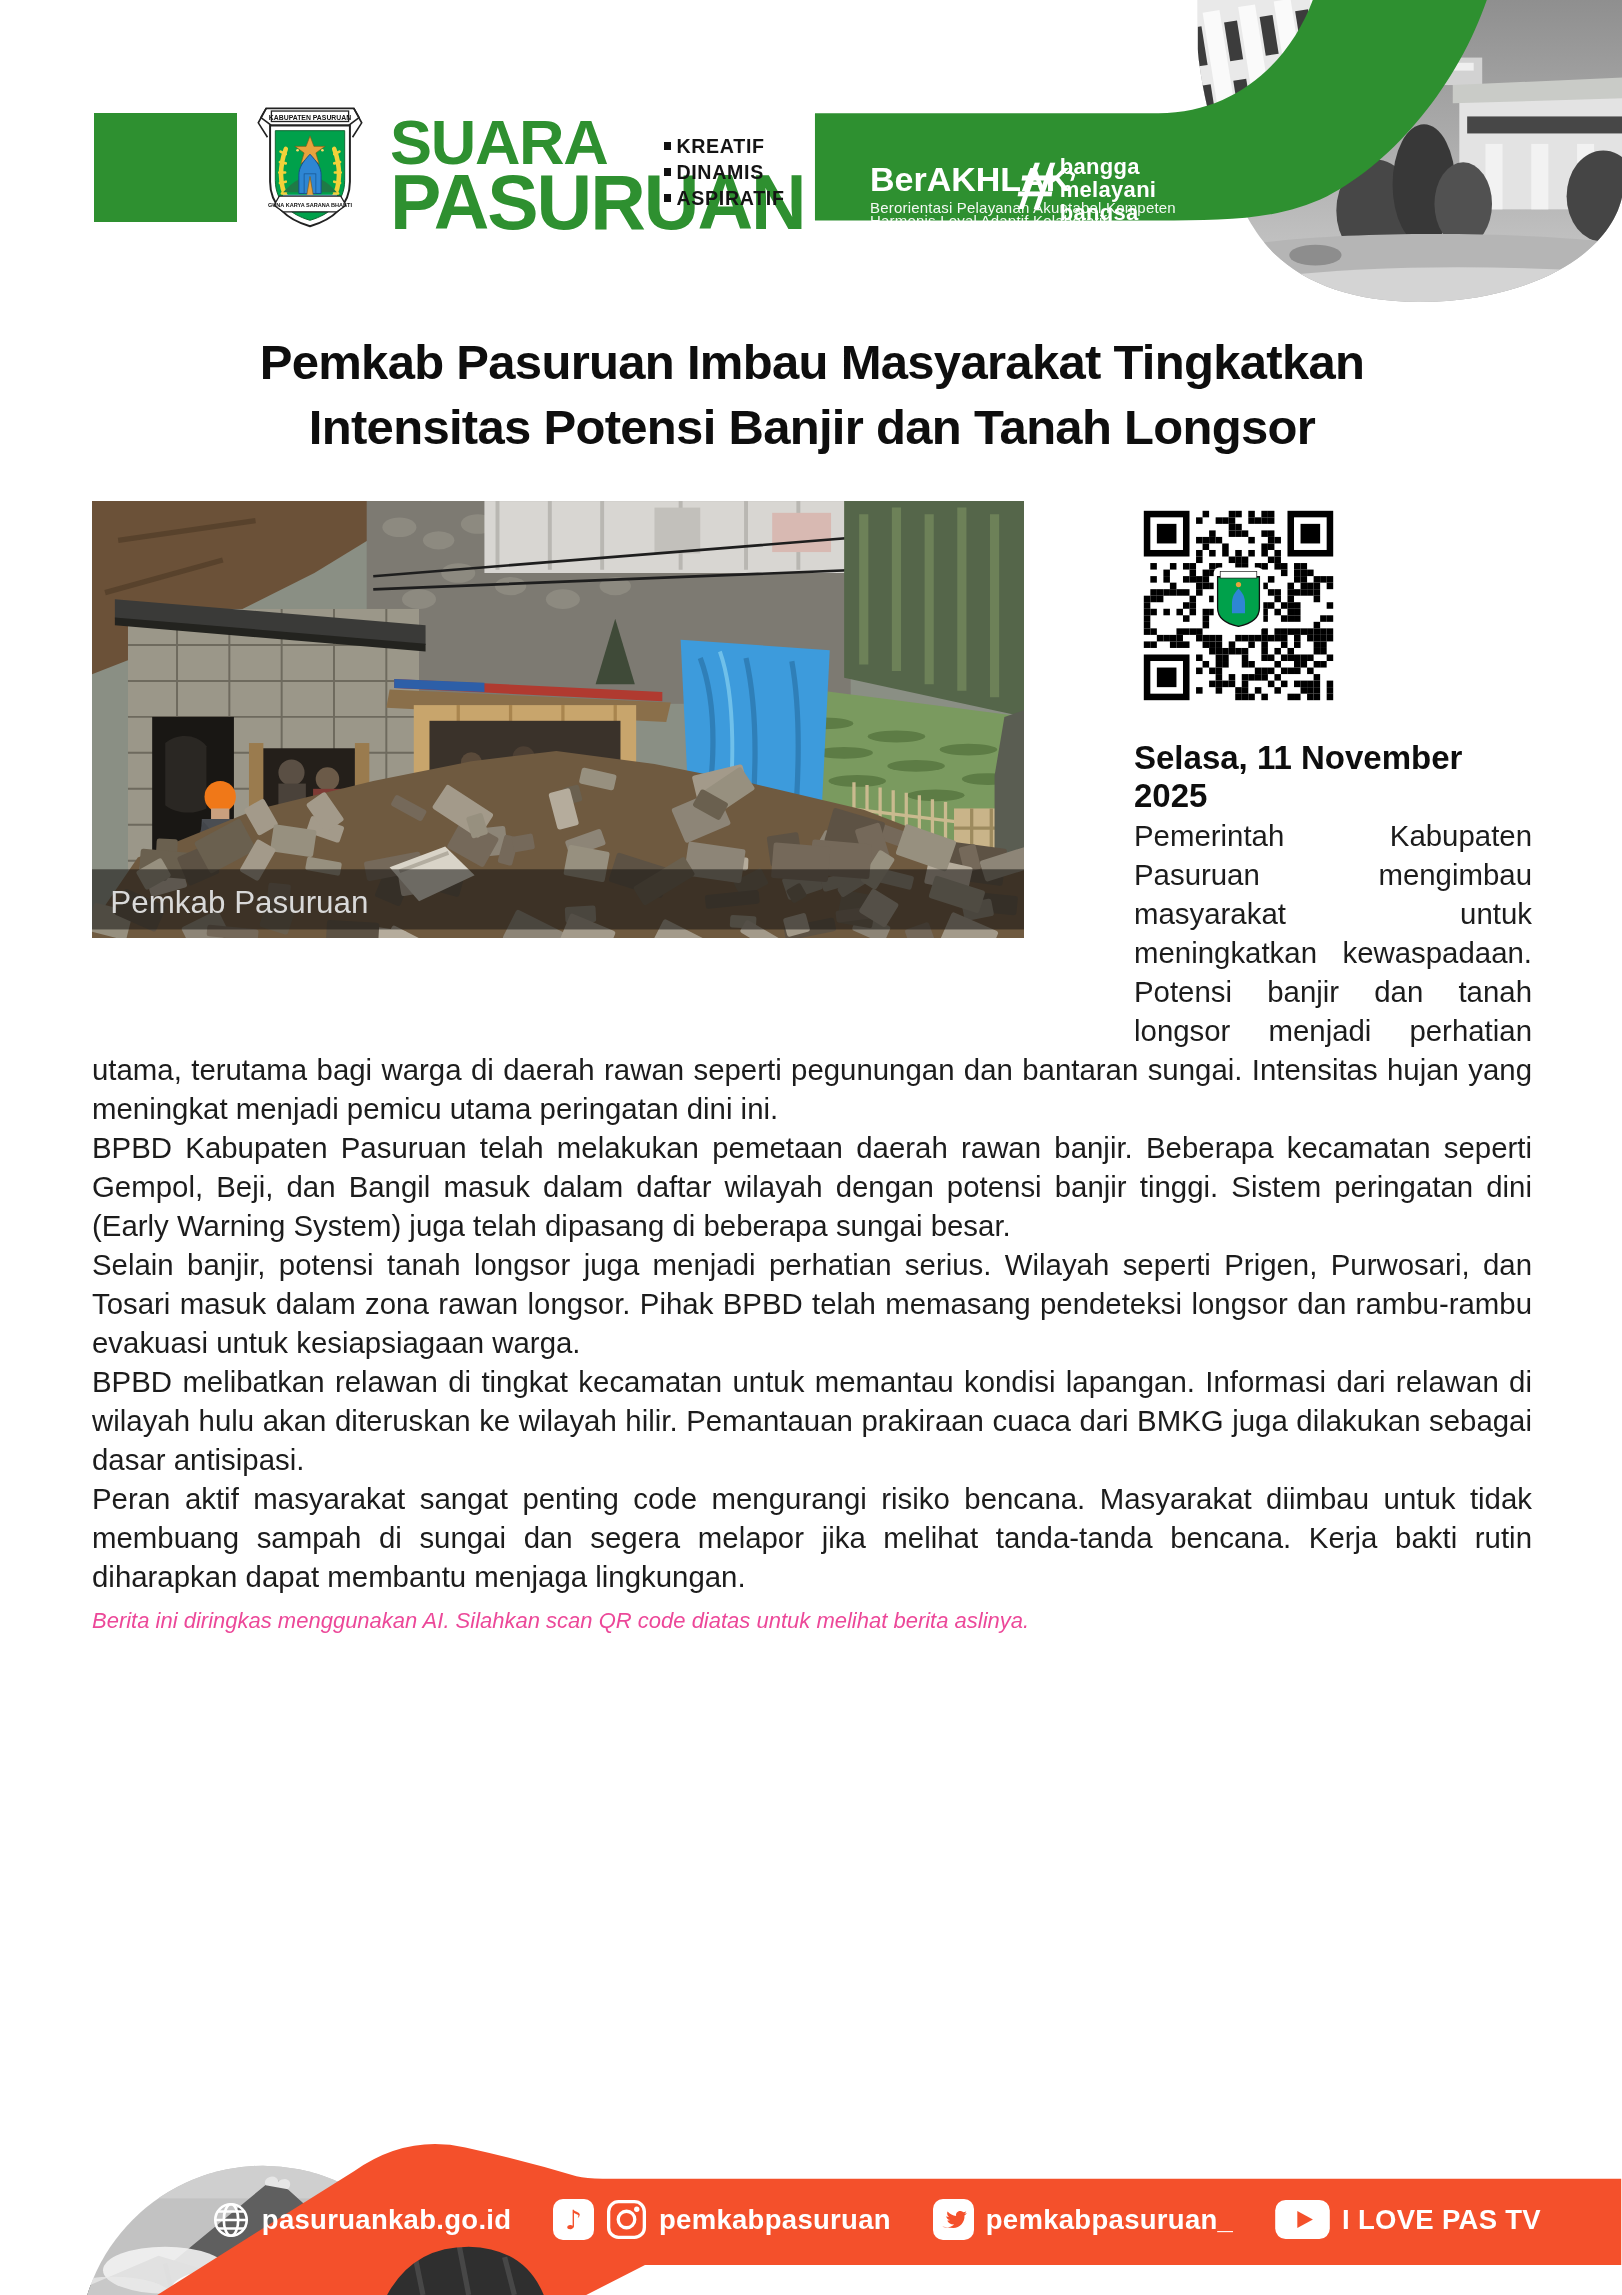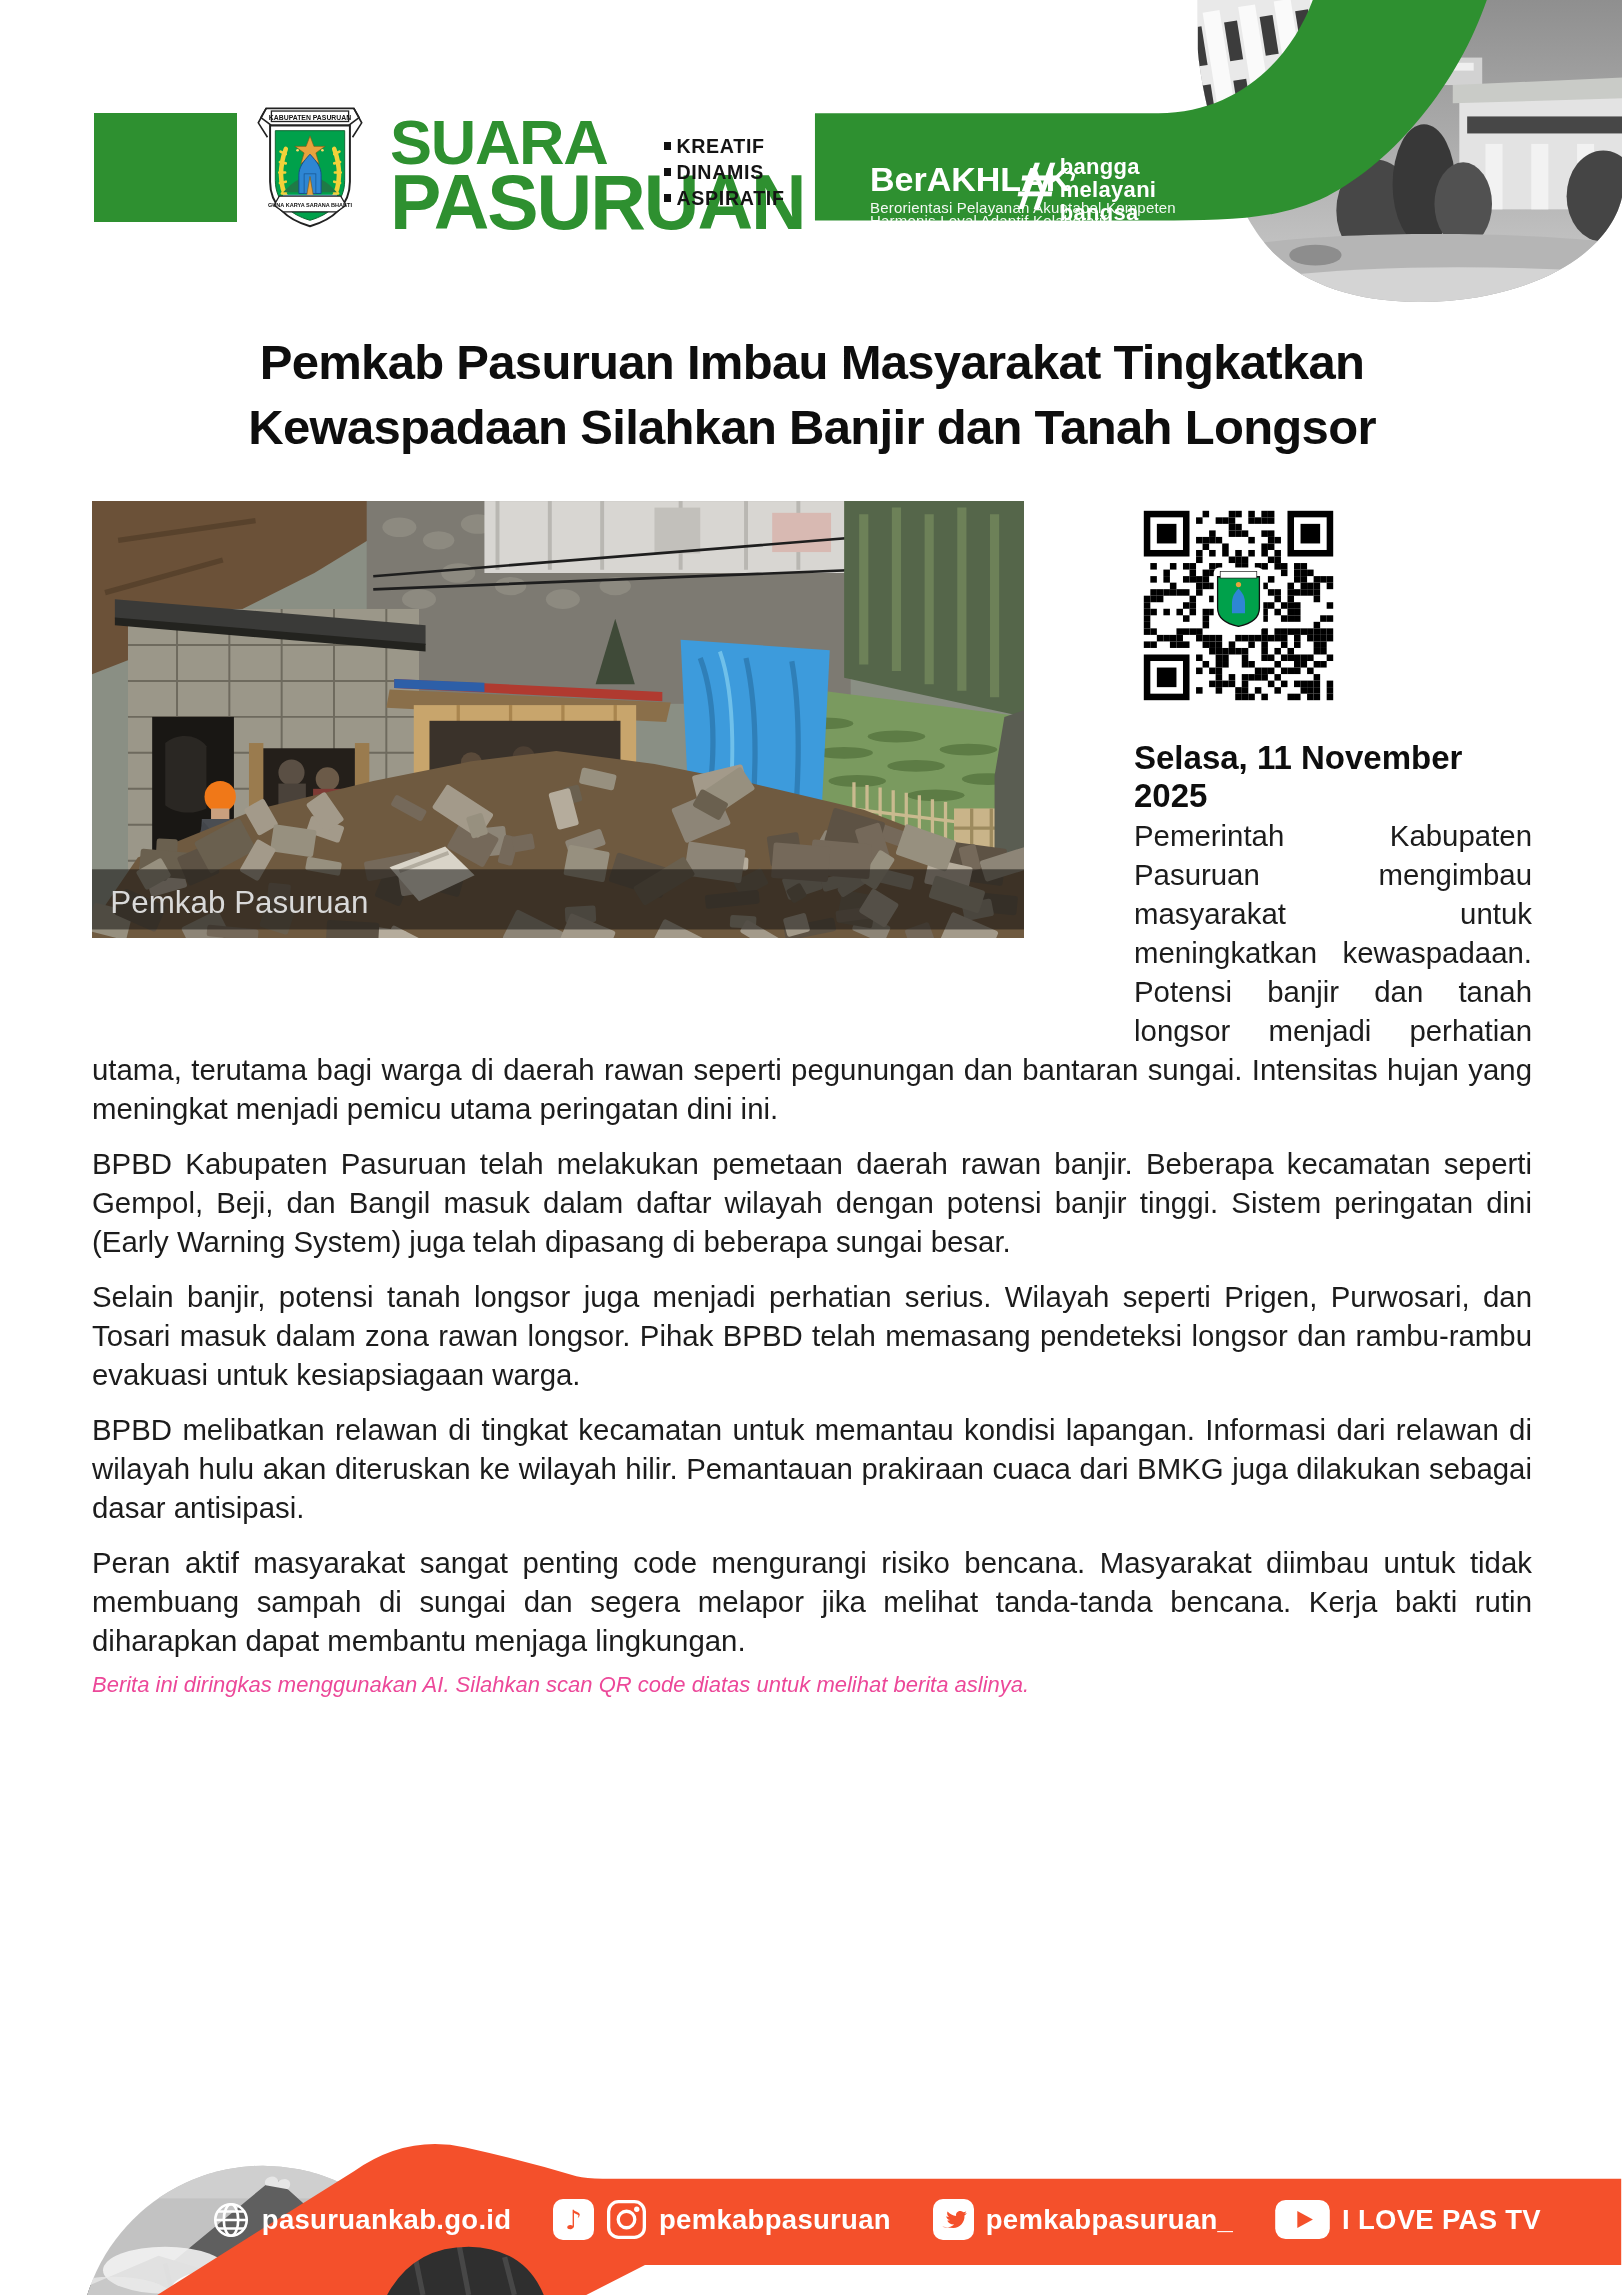--- a/index.html
+++ b/index.html
@@ -36,21 +36,21 @@
   .title { left:92px; top:330px; width:1440px; text-align:center; color:#0e0e0e;
            font-size:49px; font-weight:bold; line-height:65px; letter-spacing:-0.7px; }
 
   
   .article { left:92px; top:501px; width:1440px; }
   .photo-wrap { float:left; width:993px; height:437px; margin:0 49px 77px 0; position:relative;text-align:center; }
   .photo-wrap svg { display:block; }
   .qr-box { width:209px; height:209px; display:block; }
   .date { font-size:33px; font-weight:bold; margin-top:29px; color:#0e0e0e; }
   .body-p { font-size:29.4px; line-height:39px; text-align:justify; margin-top:1px; }
-  .body-p + .body-p { margin-top:16px; }
+  .body-p + .body-p { margin-top:0; }
   .ai-note { font-size:22px; font-style:italic; color:#ec4899; margin-top:11.8px; }
 
   
   .footer-svg { left:0; top:2120px; width:1623px; height:175px; }
   .footer-row { left:0; top:2199px; width:1623px; display:flex; justify-content:center;
                 align-items:center; gap:42px; color:#fff; transform:translateX(65px); }
   .fgroup { display:flex; align-items:center; gap:11.8px; }
   .fgroup .label { font-size:27.5px; font-weight:bold; letter-spacing:0.3px; }
   .ficon { display:block; }
 
@@ -183,21 +183,21 @@
   <div class="hash">#</div>
   <div class="words">
     <div>bangga</div>
     <div>melayani</div>
     <div>bangsa</div>
   </div>
 </div>
 
 <div class="abs title">
   <div>Pemkab Pasuruan Imbau Masyarakat Tingkatkan</div>
-  <div>Kewaspadaan Silahkan Banjir dan Tanah Longsor</div>
+  <div>Intensitas Potensi Banjir dan Tanah Longsor</div>
 </div>
 
 <div class="abs article">
 
   <div class="photo-wrap">
     <svg width="932" height="437" viewBox="0 0 1425 668">
       <rect width="1425" height="668" fill="#8a8f84"></rect>
 
       <path d="M0 0 L520 0 L340 110 L140 210 L0 265 Z" fill="#6b5138"></path>
       <path d="M40 60 L250 30 M20 140 L200 90" stroke="#58422c" stroke-width="8" fill="none"></path>

